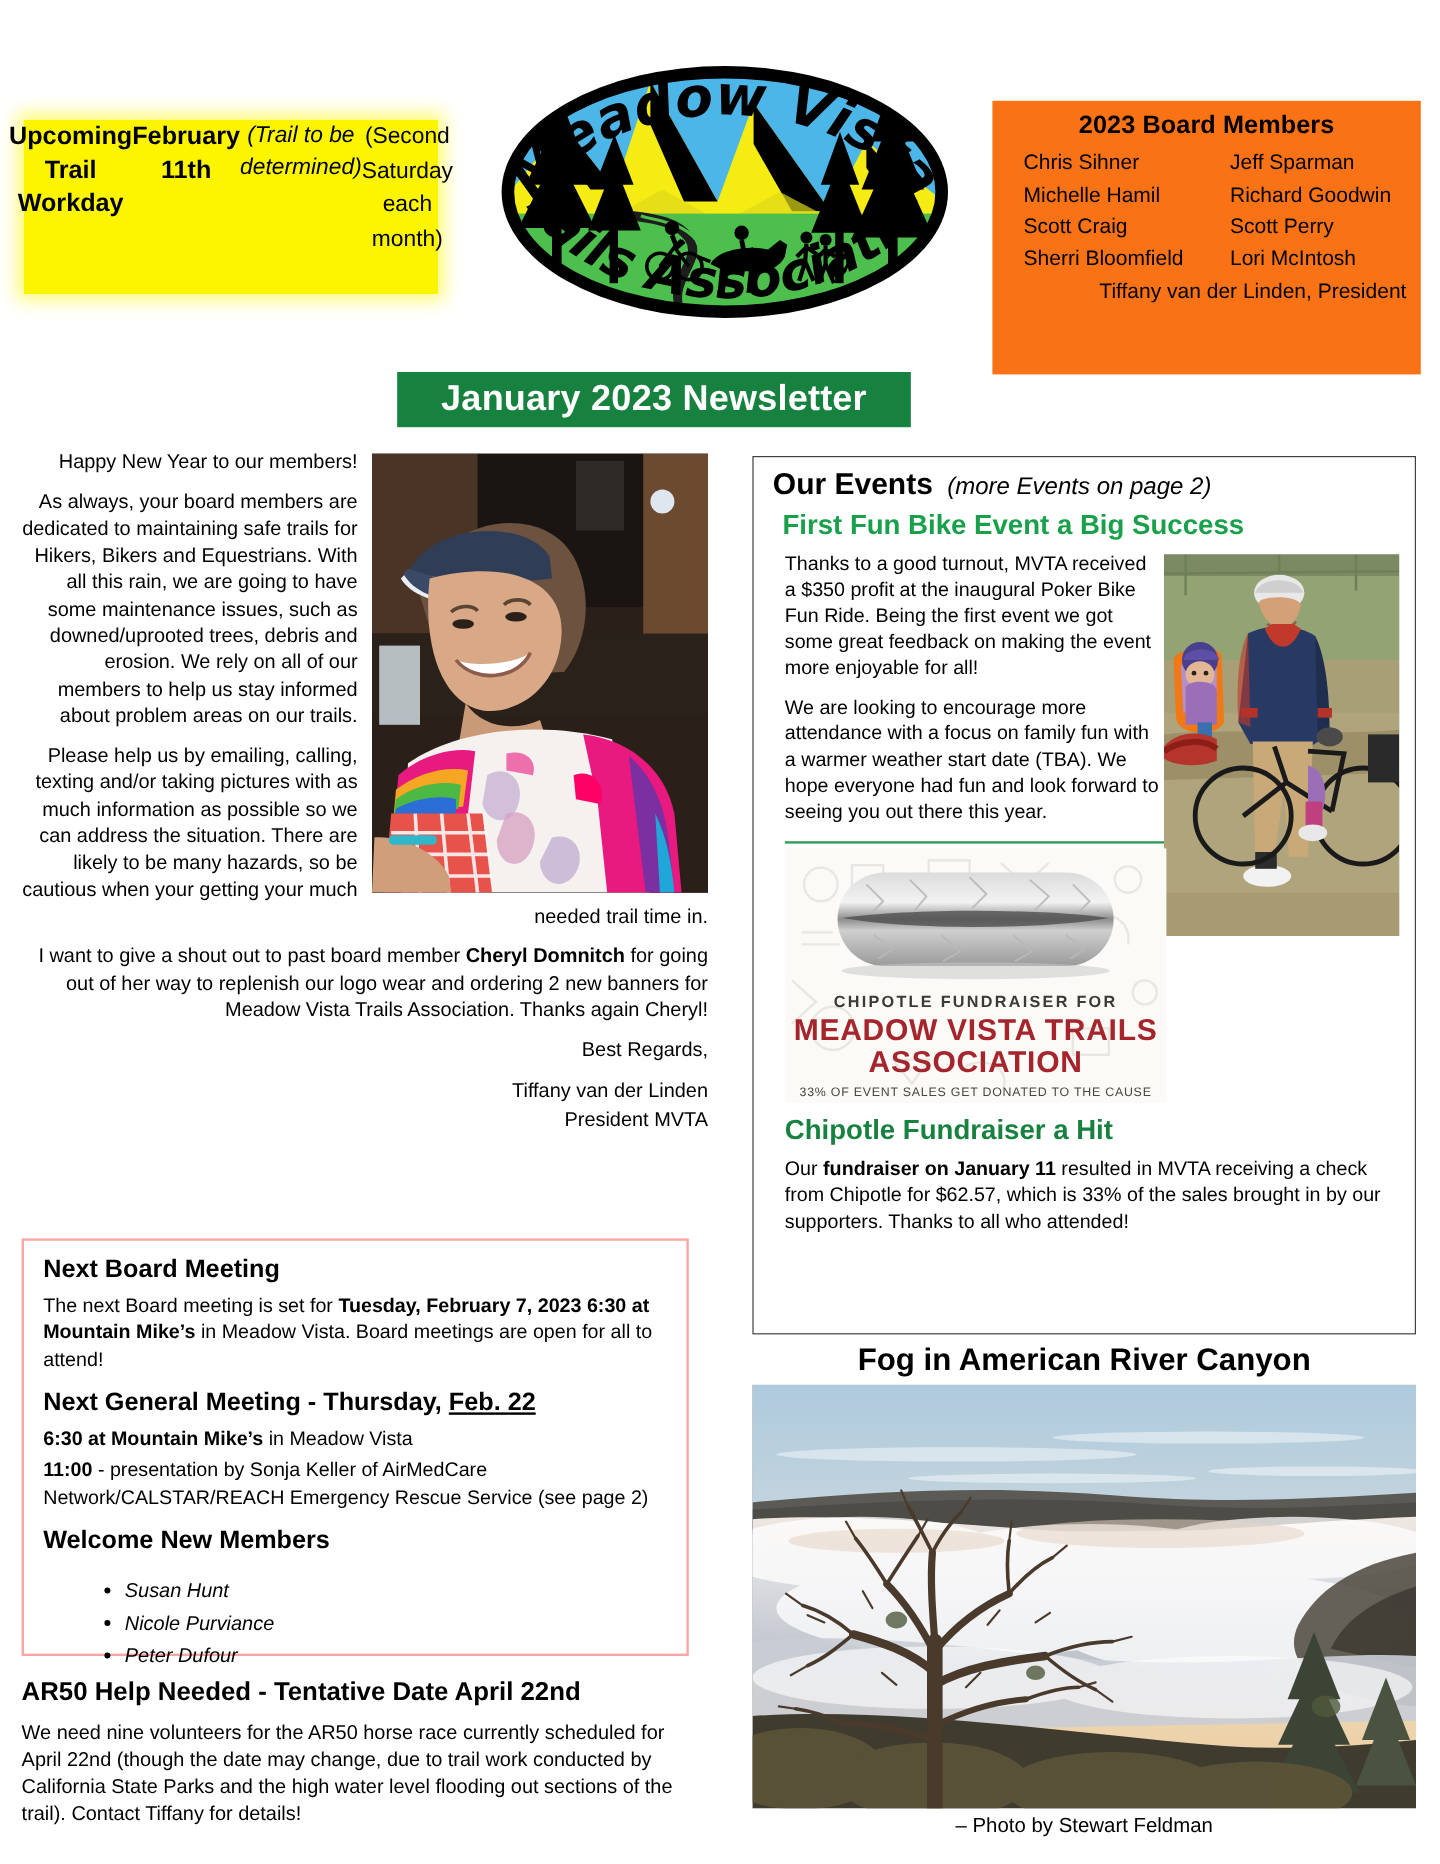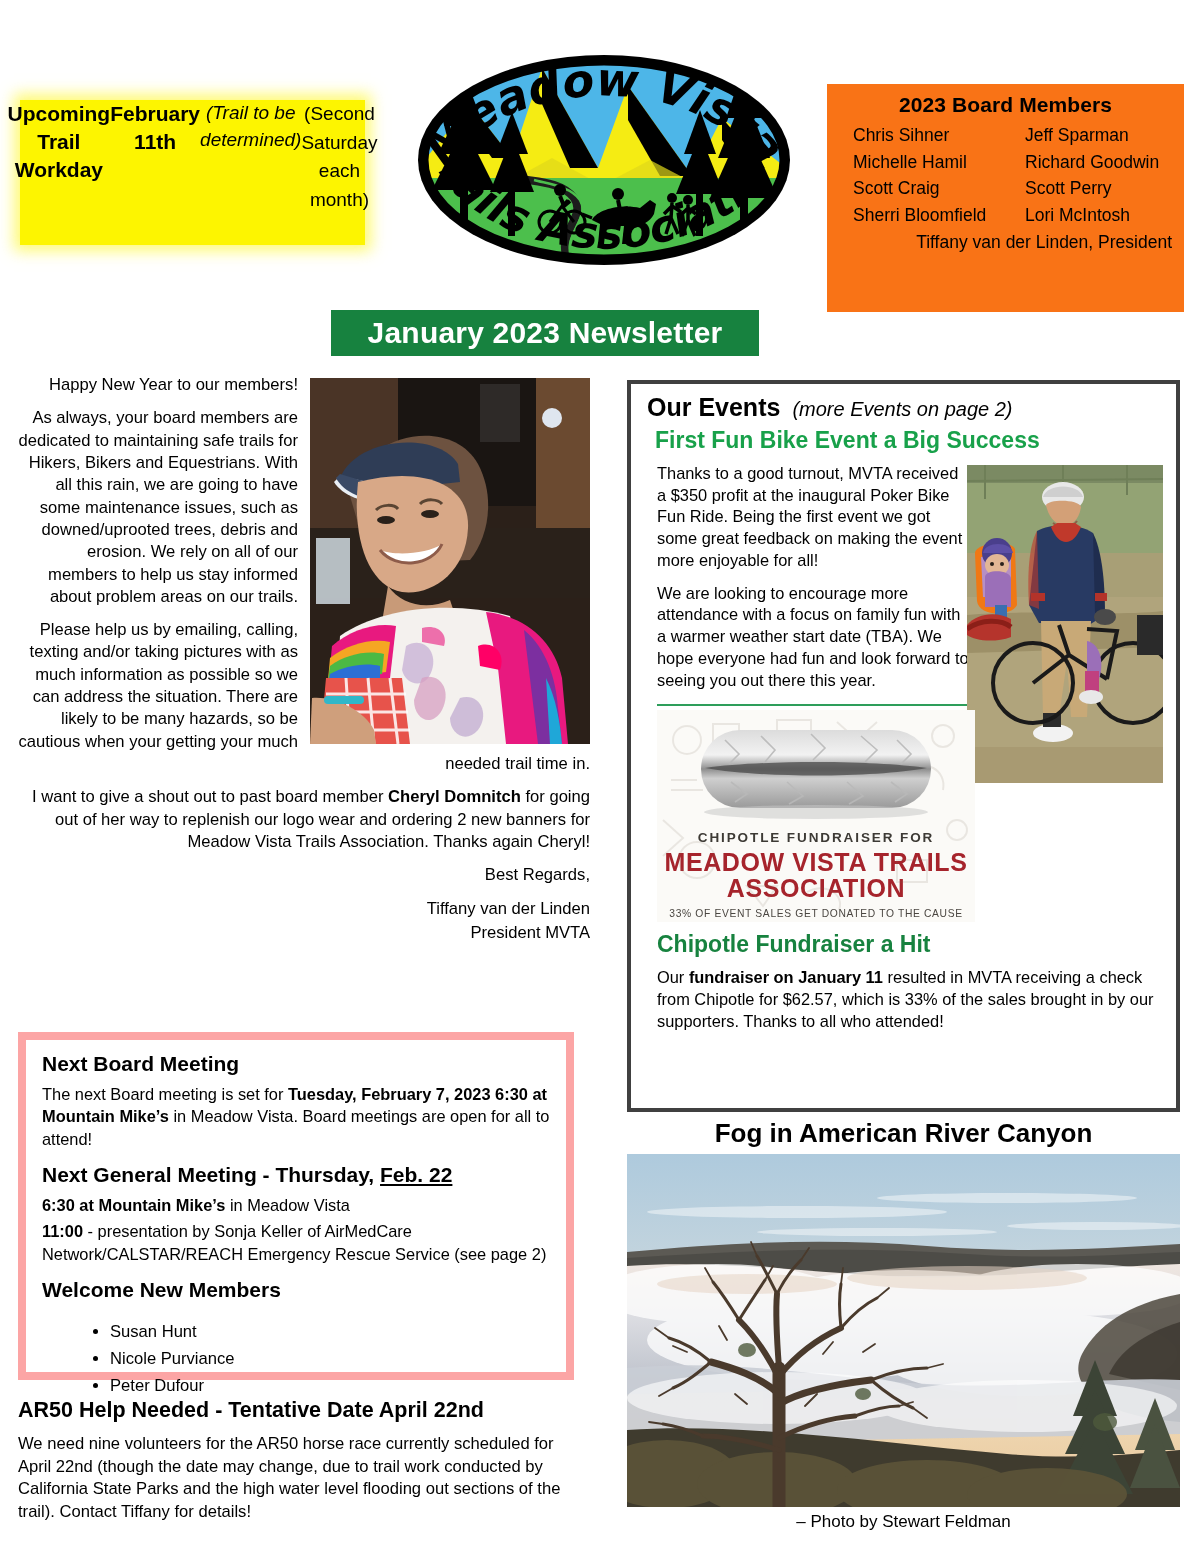--- a/index.html
+++ b/index.html
@@ -54,38 +54,38 @@
     float:right; width:280px; height:366px; margin:4px 0 6px 12px;
     border:0; overflow:hidden; position:relative; background:#3a2c22;
   }
   .pmsg p { font-size:16.6px; line-height:1.345; margin:0 0 11px 0; text-align:right; }
   .pmsg p.tight { margin-bottom:2px; }
   .pmsg b { font-weight:bold; }
 
   
   .meet-box {
     position:absolute; left:18px; top:1032px; width:556px; height:348px;
-    border:8px solid #fca5a5; background:#fff; padding:12px 16px 10px 16px;
+    border:2px solid #fca5a5; background:#fff; padding:12px 16px 10px 16px;
   }
   .meet-box h3 { font-size:21px; font-weight:bold; margin:0 0 7px 0; }
   .meet-box h3.mid { margin-top:13px; }
   .meet-box p { font-size:16.4px; line-height:1.36; margin:0 0 4px 0; }
   .meet-box .ul { text-decoration:underline; }
-  ul.members { margin:17px 0 0 0; padding-left:68px; }
+  ul.members { margin:17px 0 0 0; padding-left:68px;font-style:italic; }
   ul.members li { font-size:16.6px; line-height:1.62; }
 
   
   .ar50 { position:absolute; left:18px; top:1398px; width:560px; }
   .ar50 h2 { font-size:21.5px; font-weight:bold; margin:0 0 10px 0; }
   .ar50 p { font-size:16.6px; line-height:1.36; margin:0; }
 
   
   .events-box {
     position:absolute; left:627px; top:380px; width:553px; height:732px;
-    border:4px solid #404040; background:#fff; padding:9px 11px 8px 12px;
+    border:1px solid #404040; background:#fff; padding:9px 11px 8px 12px;
   }
   .ev-head { display:flex; align-items:baseline; gap:12px; margin:0 0 5px 4px;}
   .ev-head .t1 { font-size:25px; font-weight:bold; }
   .ev-head .t2 { font-size:20px; font-style:italic; }
   .ev-sub { color:#18a14a; font-size:23px; font-weight:bold; margin:0 0 9px 12px; }
   .ev-sub.green2 { color:#17823f; }
   .ev-body { position:relative; }
   .bike-photo {
     position:absolute; right:2px; top:2px; width:196px; height:318px;
     overflow:hidden; background:#6a7a4a;

